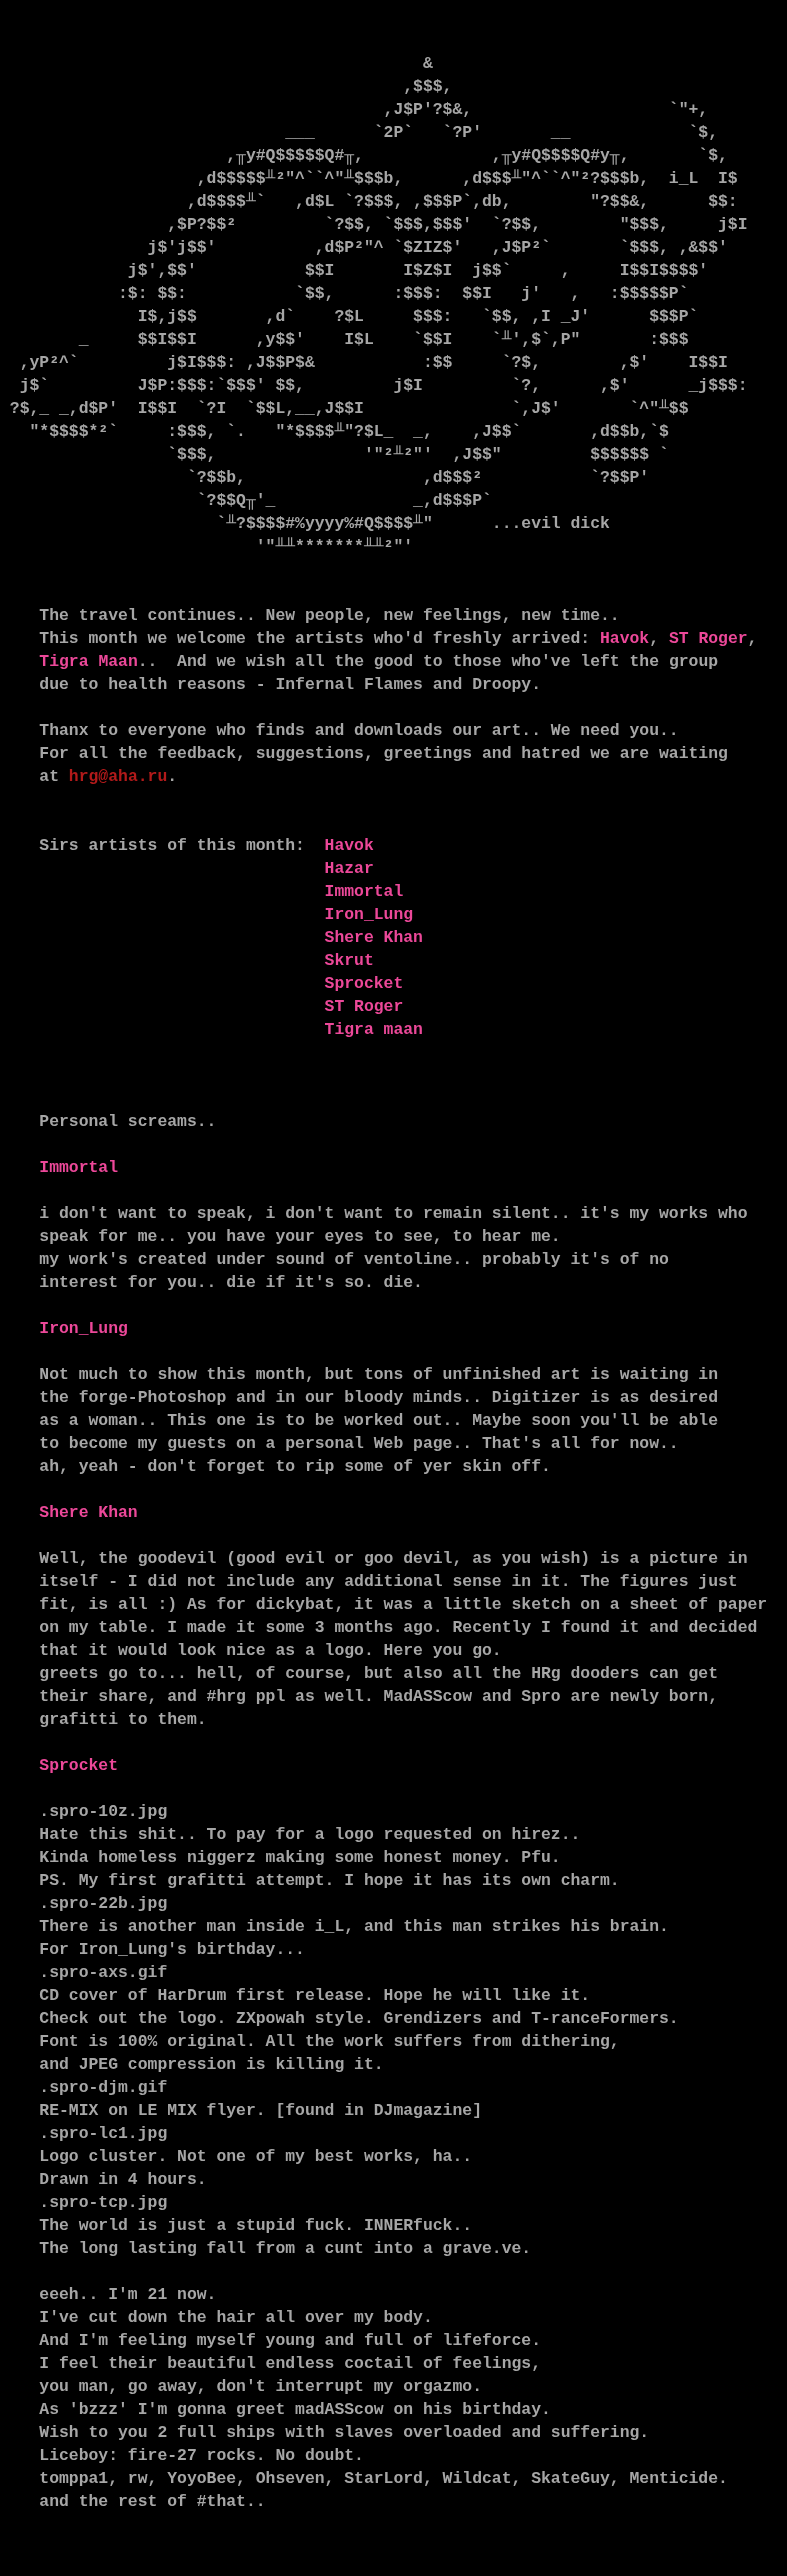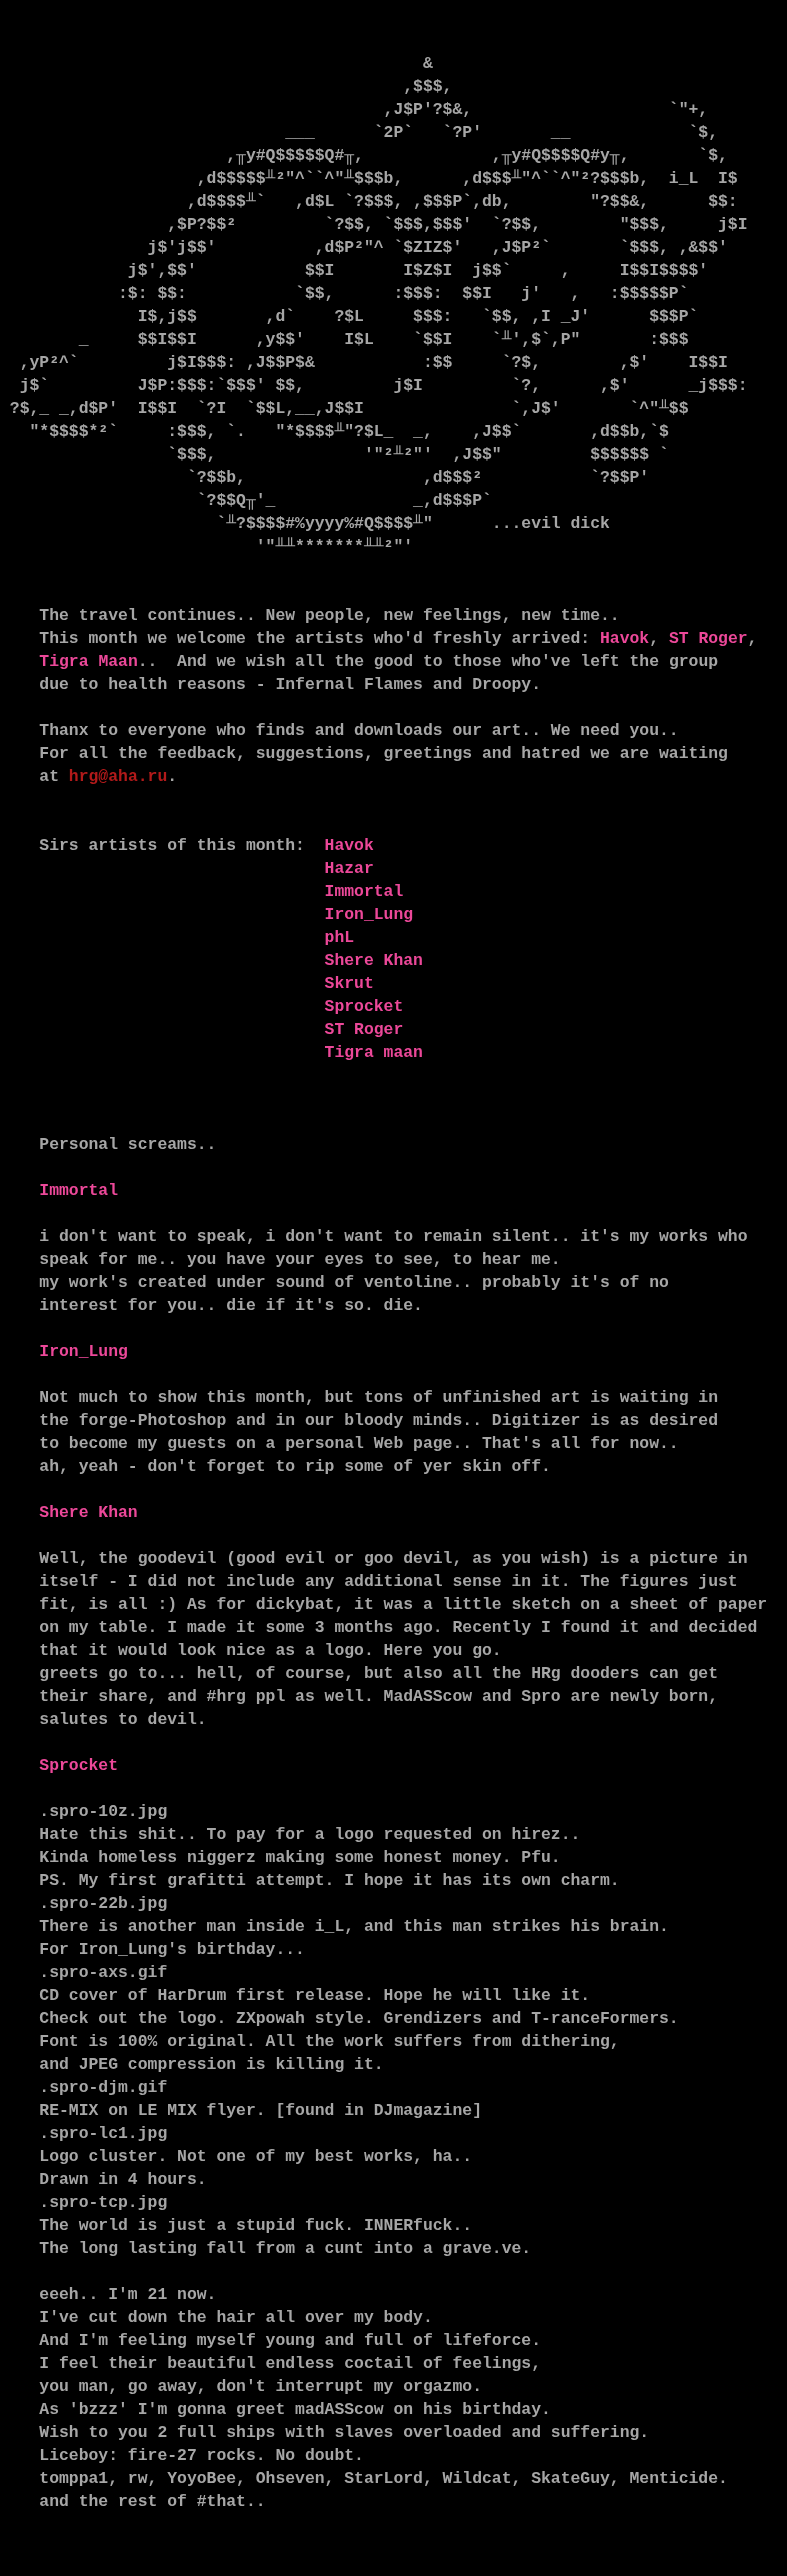--- a/index.html
+++ b/index.html
@@ -59,21 +59,20 @@
       <div class="ln"></div>
       <div class="ln"><span class="d">    Thanx to everyone who finds and downloads our art.. We need you..</span></div>
       <div class="ln"><span class="d">    For all the feedback, suggestions, greetings and hatred we are waiting</span></div>
       <div class="ln"><span class="d">    at </span><span class="r">hrg@aha.ru</span><span class="d">.</span></div>
       <div class="ln"></div>
       <div class="ln"></div>
       <div class="ln"><span class="d">    Sirs artists of this month:  </span><span class="b">Havok</span></div>
       <div class="ln"><span class="b">                                 Hazar</span></div>
       <div class="ln"><span class="b">                                 Immortal</span></div>
       <div class="ln"><span class="b">                                 Iron_Lung</span></div>
-      <div class="ln"><span class="b">                                 phL</span></div>
       <div class="ln"><span class="b">                                 Shere Khan</span></div>
       <div class="ln"><span class="b">                                 Skrut</span></div>
       <div class="ln"><span class="b">                                 Sprocket</span></div>
       <div class="ln"><span class="b">                                 ST Roger</span></div>
       <div class="ln"><span class="b">                                 Tigra maan</span></div>
       <div class="ln"></div>
       <div class="ln"></div>
       <div class="ln"></div>
       <div class="ln"><span class="d">    Personal screams..</span></div>
       <div class="ln"></div>
@@ -81,33 +80,34 @@
       <div class="ln"></div>
       <div class="ln"><span class="d">    i don't want to speak, i don't want to remain silent.. it's my works who</span></div>
       <div class="ln"><span class="d">    speak for me.. you have your eyes to see, to hear me.</span></div>
       <div class="ln"><span class="d">    my work's created under sound of ventoline.. probably it's of no</span></div>
       <div class="ln"><span class="d">    interest for you.. die if it's so. die.</span></div>
       <div class="ln"></div>
       <div class="ln"><span class="b">    Iron_Lung</span></div>
       <div class="ln"></div>
       <div class="ln"><span class="d">    Not much to show this month, but tons of unfinished art is waiting in</span></div>
       <div class="ln"><span class="d">    the forge-Photoshop and in our bloody minds.. Digitizer is as desired</span></div>
+      <div class="ln"><span class="d">    as a woman.. This one is to be worked out.. Maybe soon you'll be able</span></div>
       <div class="ln"><span class="d">    to become my guests on a personal Web page.. That's all for now..</span></div>
       <div class="ln"><span class="d">    ah, yeah - don't forget to rip some of yer skin off.</span></div>
       <div class="ln"></div>
       <div class="ln"><span class="b">    Shere Khan</span></div>
       <div class="ln"></div>
       <div class="ln"><span class="d">    Well, the goodevil (good evil or goo devil, as you wish) is a picture in</span></div>
       <div class="ln"><span class="d">    itself - I did not include any additional sense in it. The figures just</span></div>
       <div class="ln"><span class="d">    fit, is all :) As for dickybat, it was a little sketch on a sheet of paper</span></div>
       <div class="ln"><span class="d">    on my table. I made it some 3 months ago. Recently I found it and decided</span></div>
       <div class="ln"><span class="d">    that it would look nice as a logo. Here you go.</span></div>
       <div class="ln"><span class="d">    greets go to... hell, of course, but also all the HRg dooders can get</span></div>
       <div class="ln"><span class="d">    their share, and #hrg ppl as well. MadASScow and Spro are newly born,</span></div>
-      <div class="ln"><span class="d">    salutes to devil.</span></div>
+      <div class="ln"><span class="d">    grafitti to them.</span></div>
       <div class="ln"></div>
       <div class="ln"><span class="b">    Sprocket</span></div>
       <div class="ln"></div>
       <div class="ln"><span class="d">    .spro-10z.jpg</span></div>
       <div class="ln"><span class="d">    Hate this shit.. To pay for a logo requested on hirez..</span></div>
       <div class="ln"><span class="d">    Kinda homeless niggerz making some honest money. Pfu.</span></div>
       <div class="ln"><span class="d">    PS. My first grafitti attempt. I hope it has its own charm.</span></div>
       <div class="ln"><span class="d">    .spro-22b.jpg</span></div>
       <div class="ln"><span class="d">    There is another man inside i_L, and this man strikes his brain.</span></div>
       <div class="ln"><span class="d">    For Iron_Lung's birthday...</span></div>

